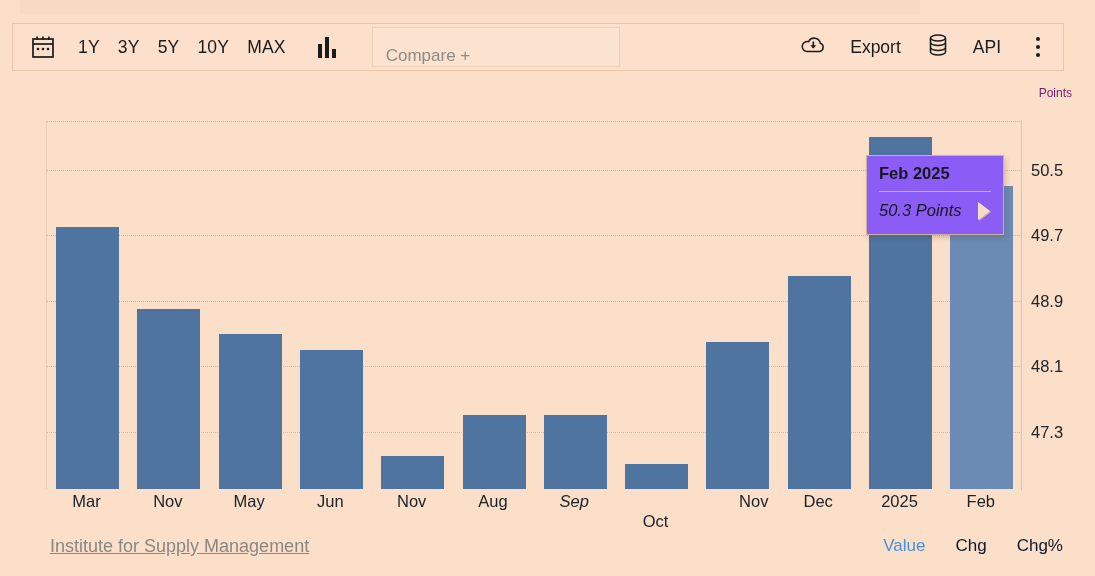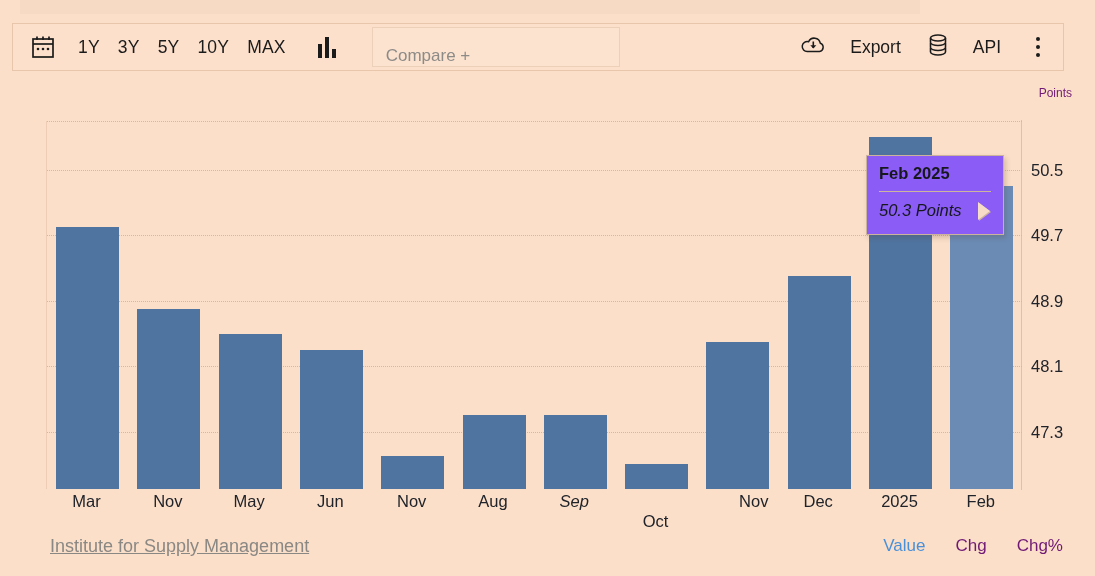--- a/index.html
+++ b/index.html
@@ -102,21 +102,21 @@
   }
   
   #source{
     position:absolute;left:50px;top:536px;
     font-size:18px;color:#8a8884;text-decoration:underline;
   }
   #metrics{
     position:absolute;right:32px;top:536px;
     display:flex;align-items:center;
   }
-  .metric{font-size:17px;color:#701a75;margin-left:30px;cursor:pointer;}
+  .metric{font-size:17px;color:#0f172a;margin-left:30px;cursor:pointer;}
   .metric.active{color:#4a90d9;}
 </style>
 </head>
 <body>
 
 <div id="top-strip"></div>
 
 <div id="toolbar">
 
   <div class="tb-icon-cal">

